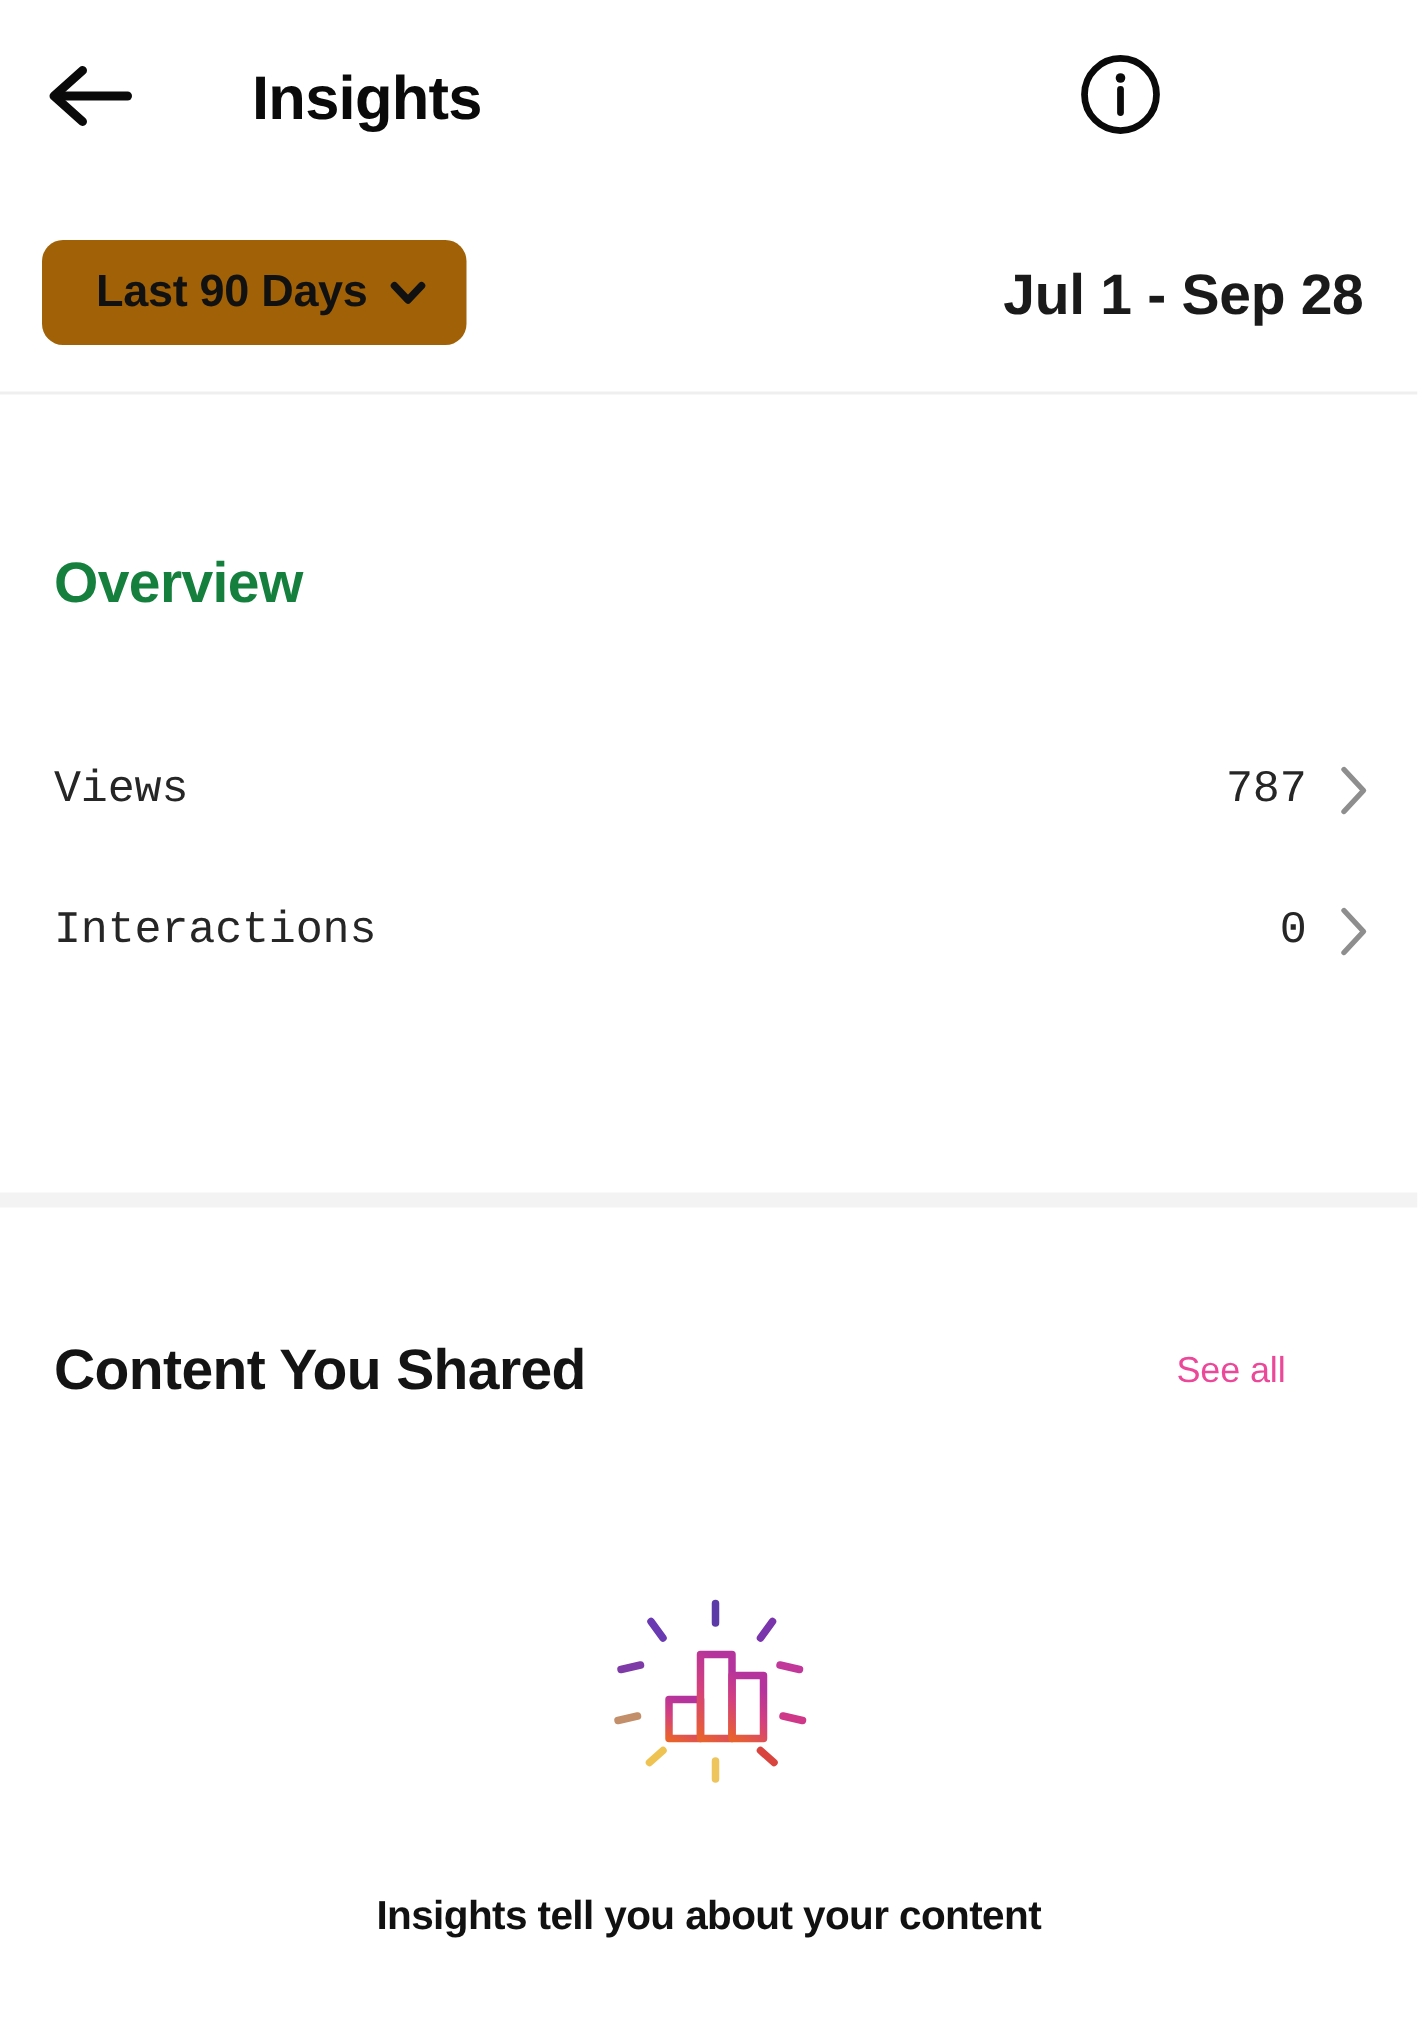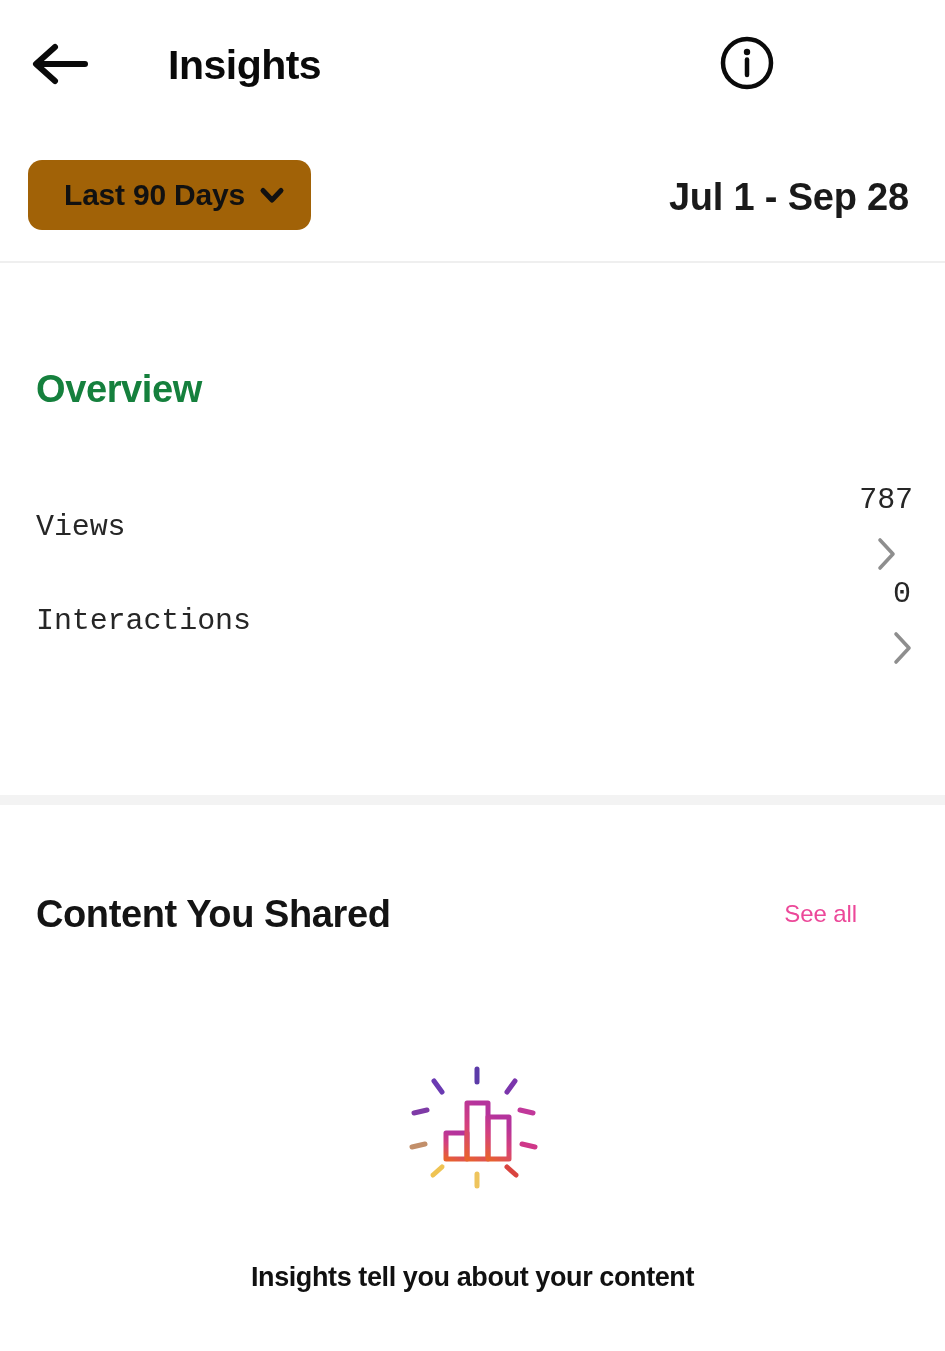--- a/index.html
+++ b/index.html
@@ -141,21 +141,20 @@
   .metric-name {
     font-size: 30px;
     color: #262626;
     letter-spacing: -0.1px;
   }
   .metric-right {
     margin-left: auto;
     display: flex;
     align-items: center;
     gap: 20px;
-    flex-direction: column;
   }
   .metric-value {
     font-size: 30px;
     color: #262626;
     letter-spacing: -0.1px;
   }
   .chev-right {
     display: inline-block;
     width: 22px;
     height: 34px;

